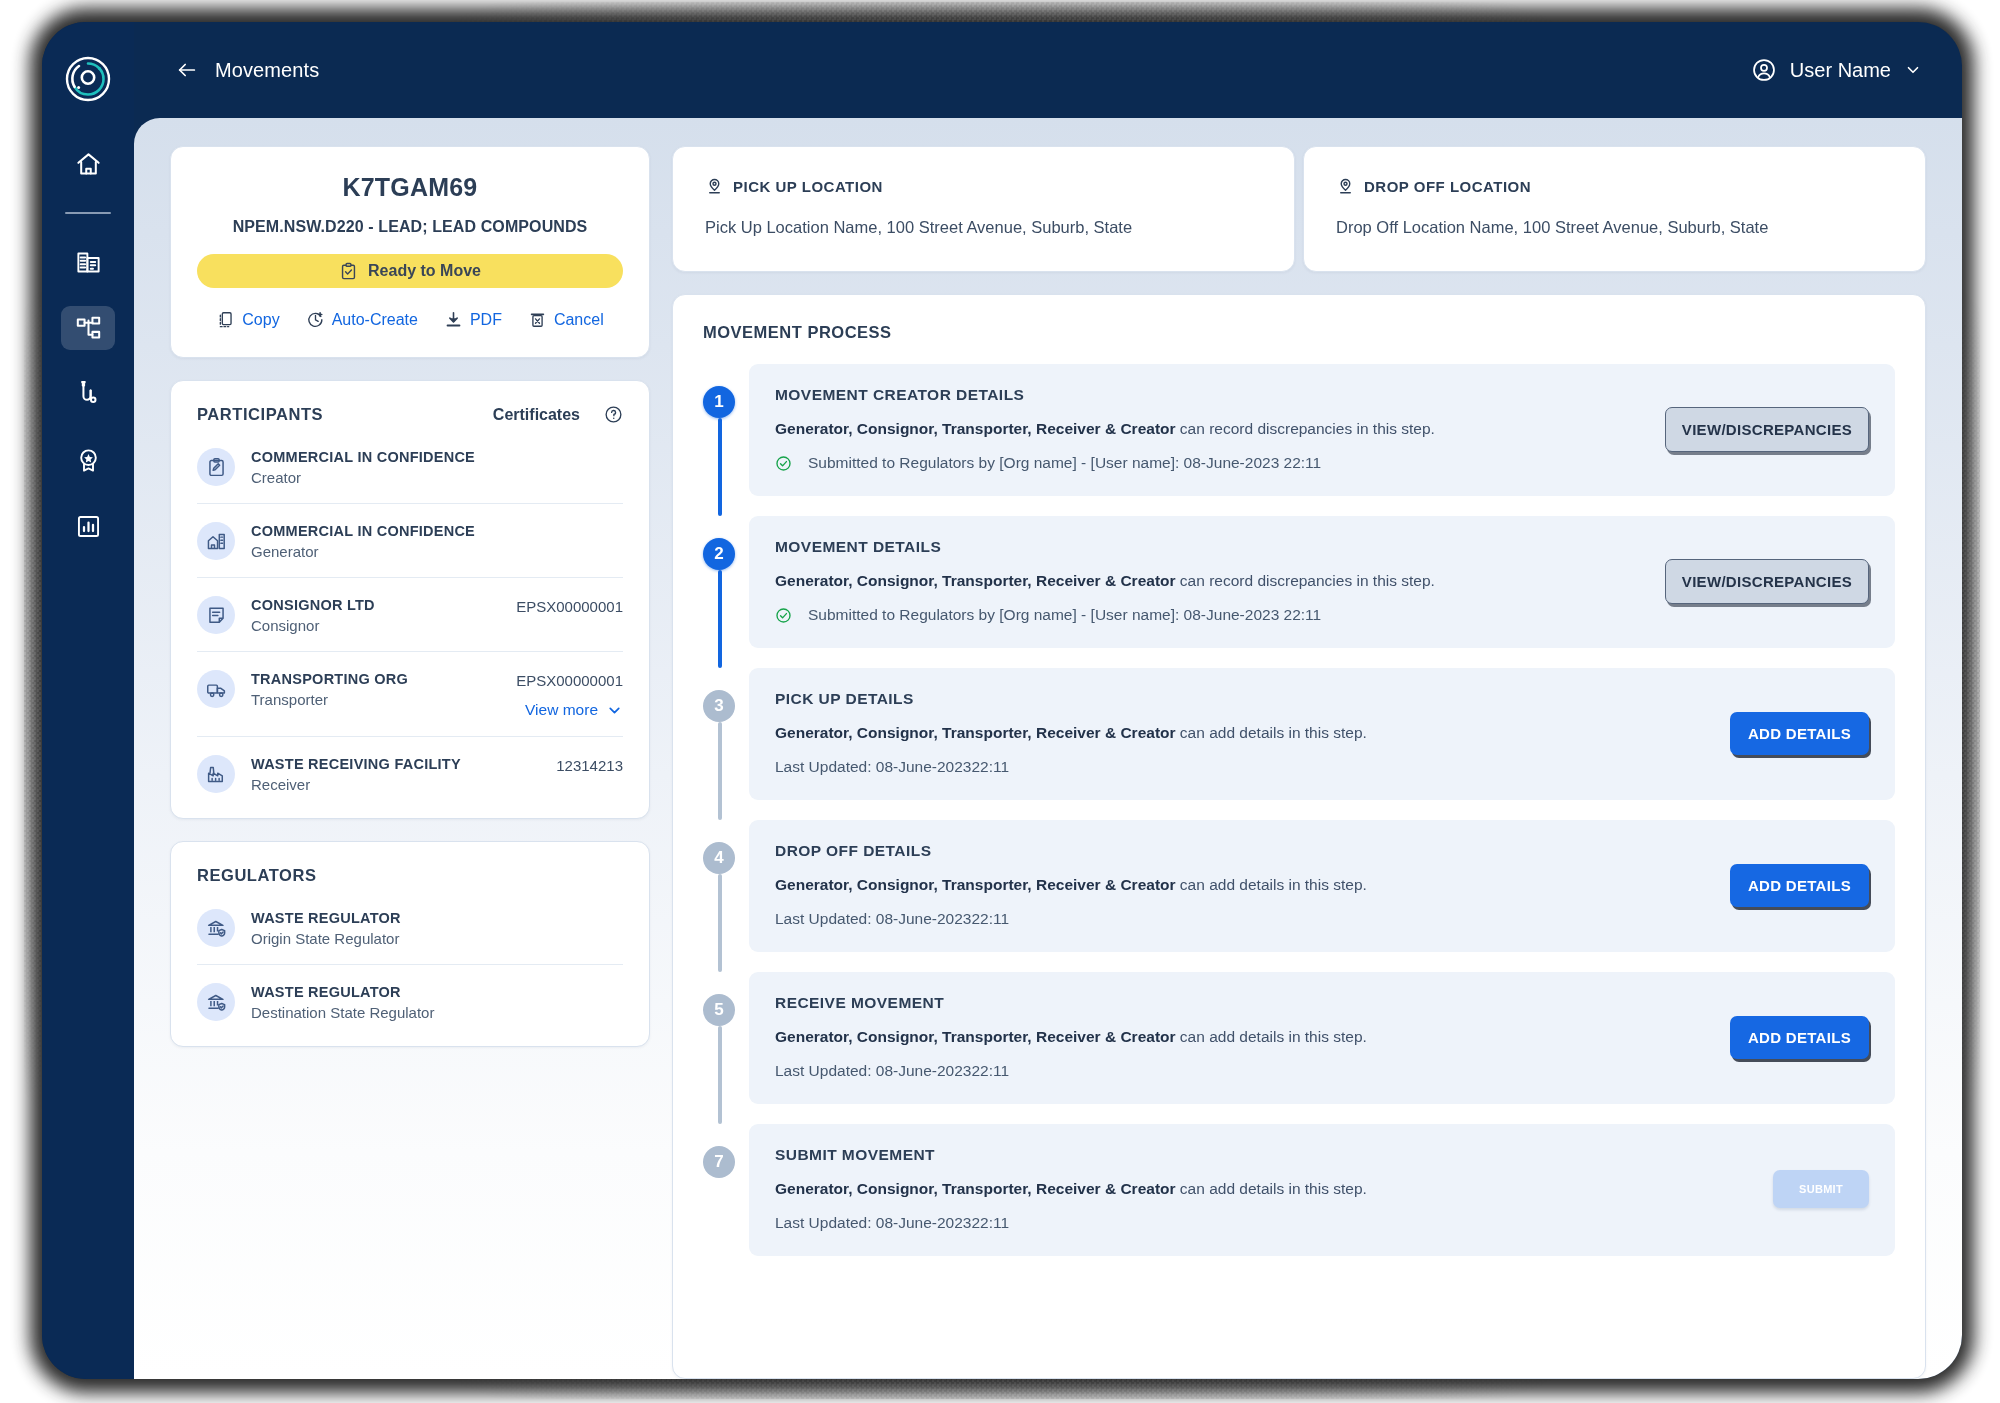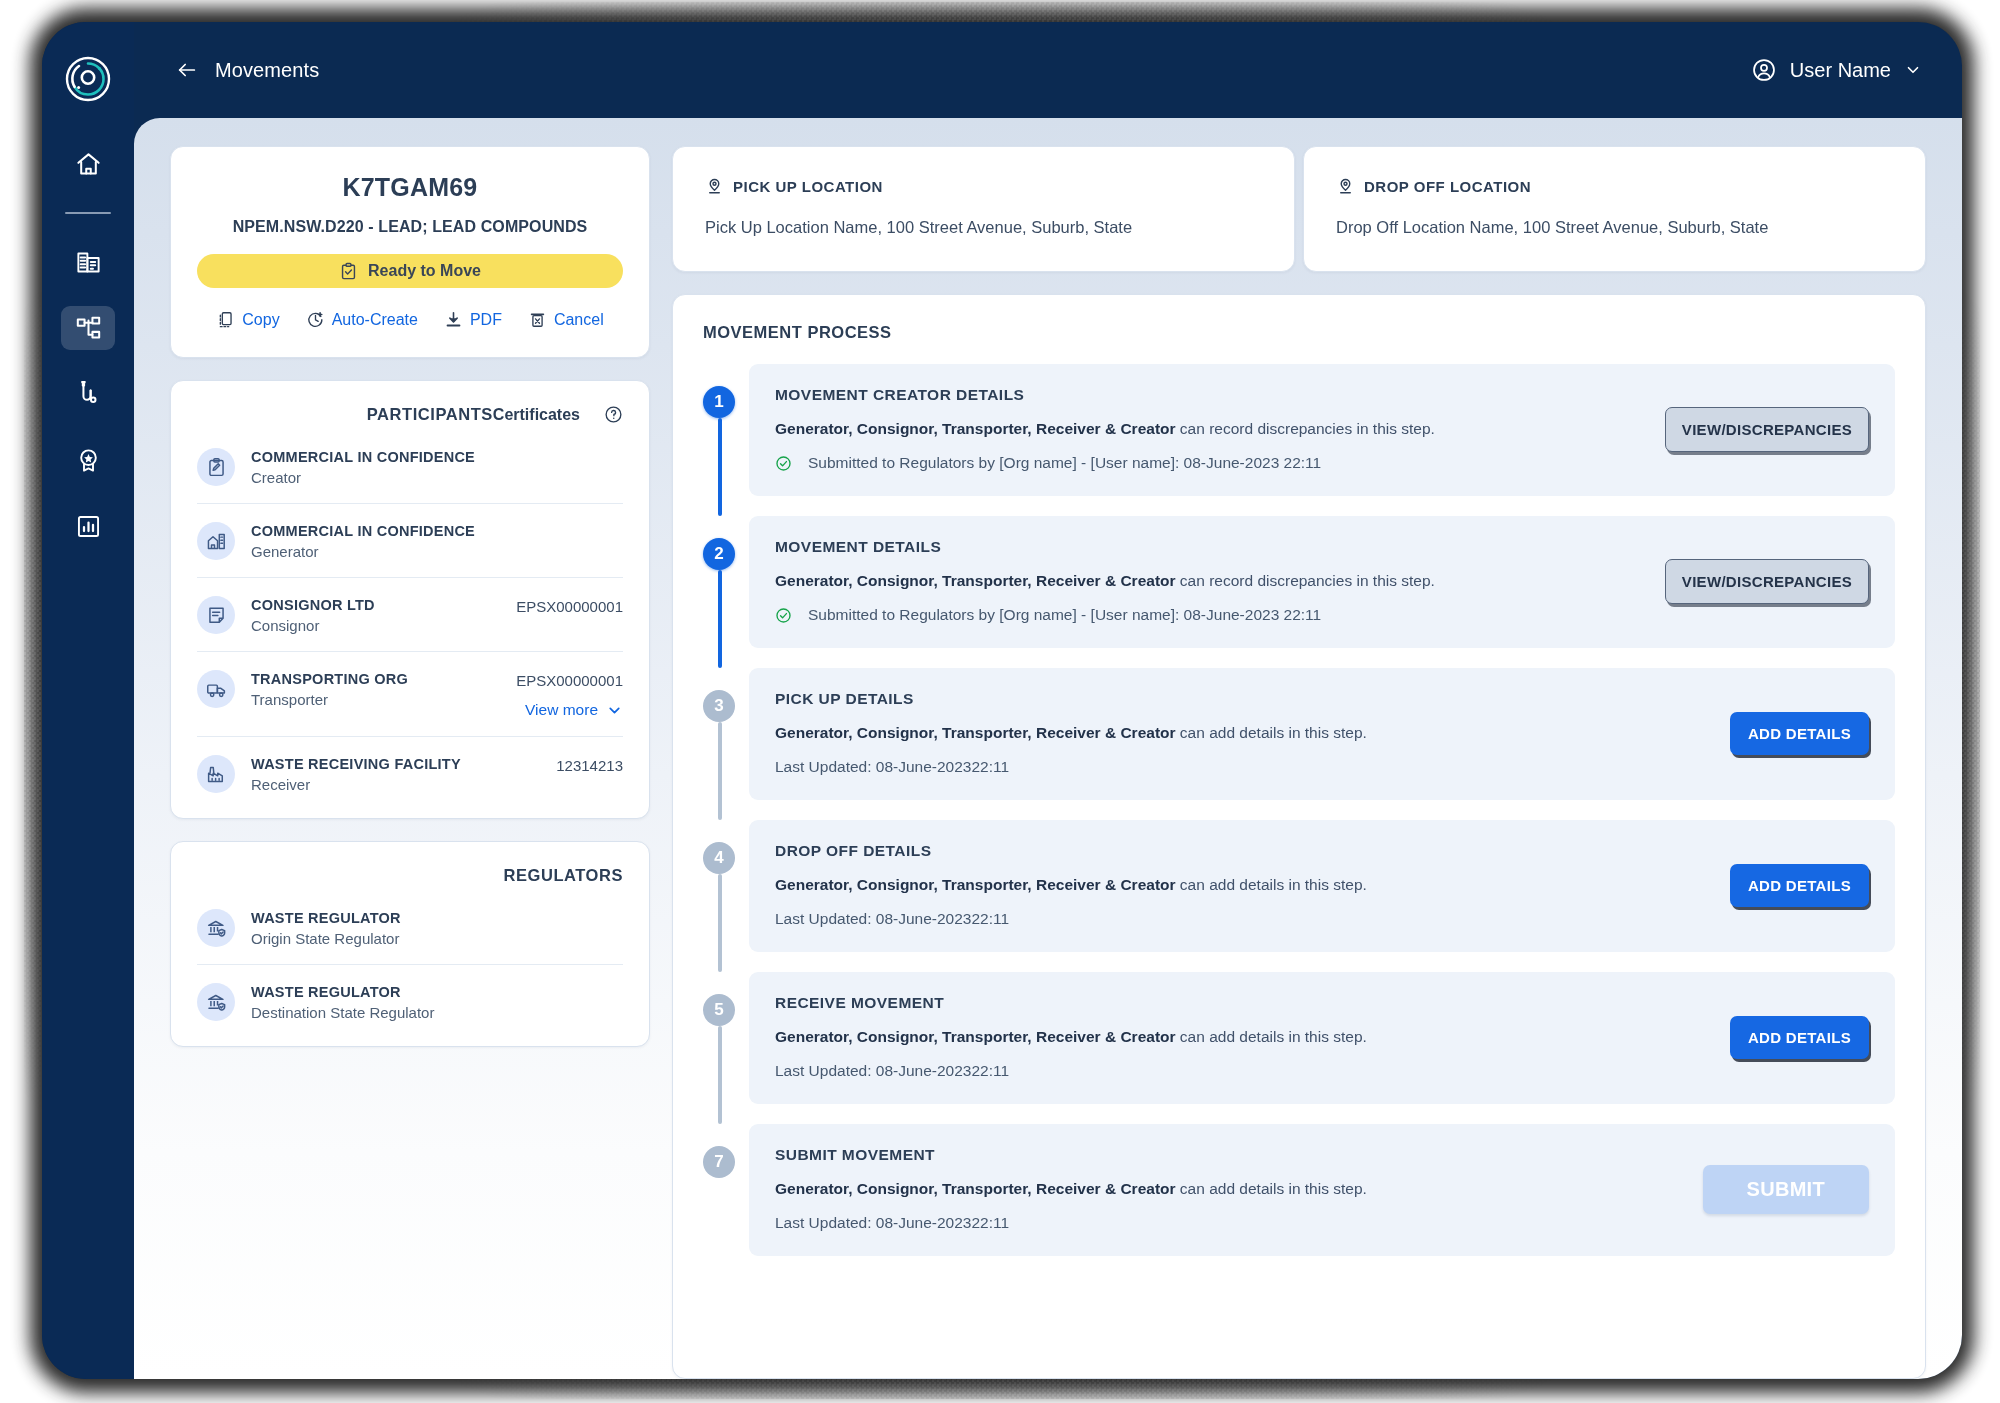--- a/index.html
+++ b/index.html
@@ -104,21 +104,21 @@
     display:flex; align-items:center; justify-content:center; gap:10px;
     font-size: 16px; font-weight: 700; color:#3a4657;
     cursor: pointer;
   }
   #actions { margin-top: 22px; display:flex; align-items:center; justify-content:center; gap: 26px; }
   .action { display:flex; align-items:center; gap:7px; color:#1266e0; font-size:16px; cursor:pointer; }
   .action svg { width:19px; height:19px; flex:none; }
 
   
   .list-card { padding: 24px 26px 8px; }
-  .list-head { display:flex; align-items:center; justify-content:flex-end; margin-bottom: 6px; }
+  .list-head { display:flex; align-items:center; justify-content:space-between; margin-bottom: 6px; }
   .list-title { font-size:16.5px; font-weight:700; color:#2c3e56; letter-spacing:.55px; }
   .certs { display:flex; align-items:center; gap:24px; font-size:16px; font-weight:700; color:#2c3e56; cursor:pointer; }
   .party {
     display:flex; align-items:flex-start; gap:16px;
     padding: 18px 0 17px;
     border-bottom: 1px solid #e4ebf3;
   }
   .party:last-child { border-bottom: none; }
   .p-ico {
     width: 38px; height: 38px; flex:none; border-radius: 50%;
@@ -183,22 +183,22 @@
     box-shadow: 2px 3px 0 rgba(20,30,48,.55);
   }
   .btn-primary {
     background:#1668e3; color:#fff;
     border-radius:7px; font-size:15px; font-weight:700; letter-spacing:.3px;
     padding: 13px 18px;
     box-shadow: 2px 3px 0 rgba(12,20,35,.75);
   }
   .btn-disabled {
     background:#bed4f5; color:#ffffff;
-    border-radius:7px; font-size:20px; font-weight:700; letter-spacing:.3px;
-    padding: 13px 44px;
+    border-radius:7px; font-size:11px; font-weight:700; letter-spacing:.3px;
+    padding: 13px 26px;
     box-shadow: 0 2px 3px rgba(20,45,80,.12);
     cursor: default;
   }
 </style>
 </head>
 <body>
 
 <div id="frame-shadow"></div>
 <div id="frame-grain"></div>
 

